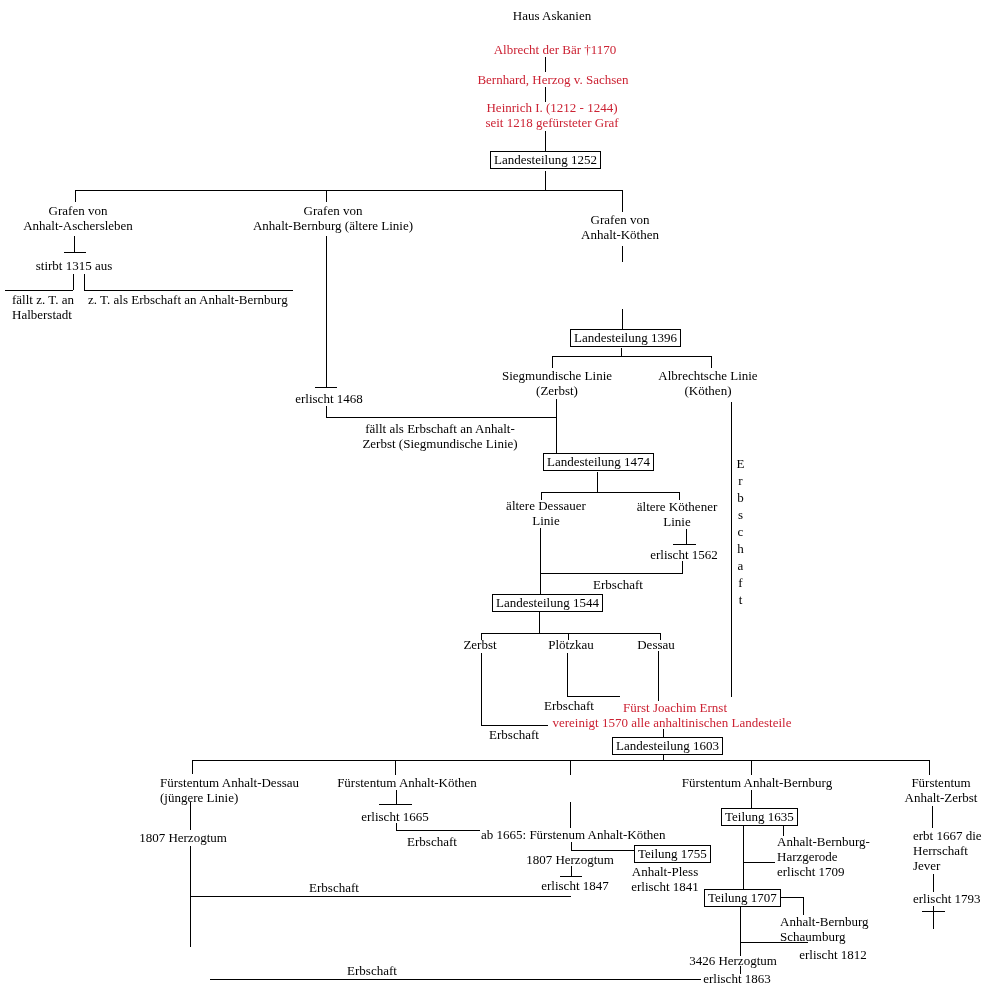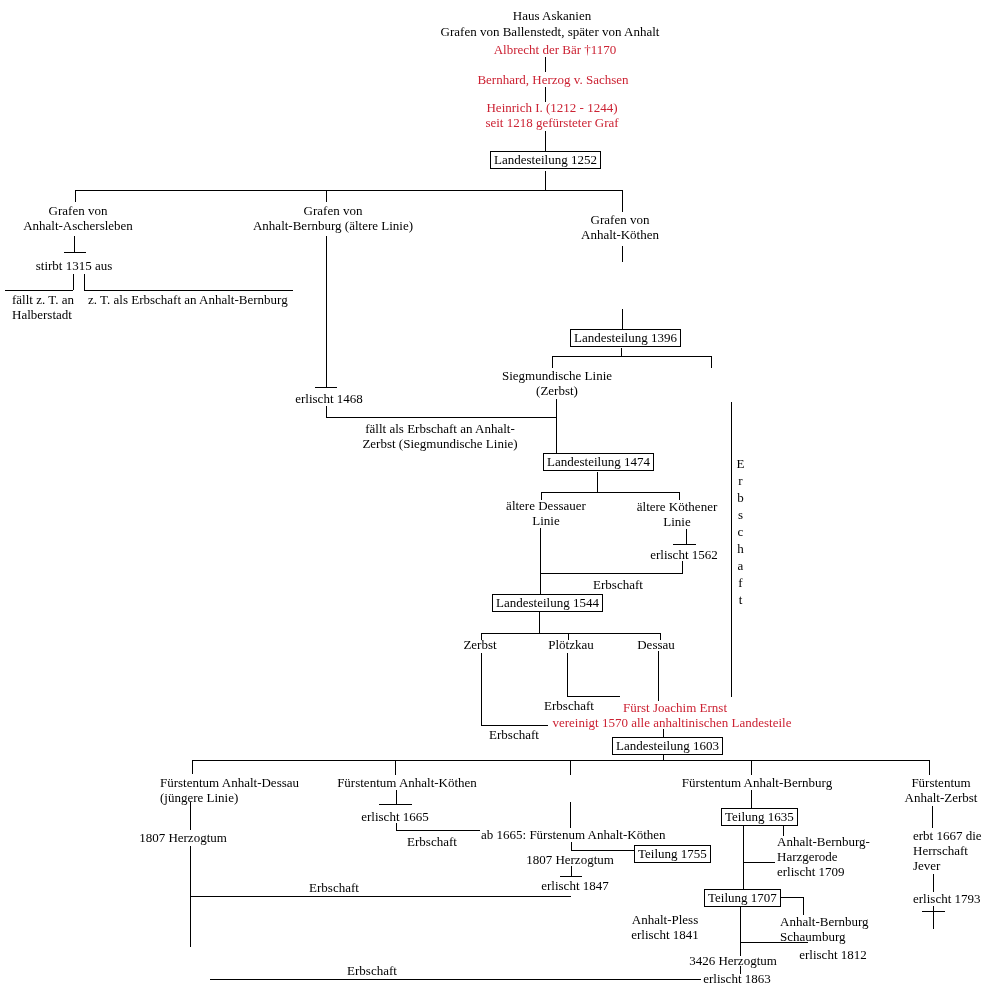--- a/index.html
+++ b/index.html
@@ -103,21 +103,20 @@
   <div class="hl" style="left:740px;top:942px;width:68px"></div>
   <div class="vl" style="left:740px;top:905px;height:51px"></div>
   <div class="vl" style="left:740px;top:966px;height:8px"></div>
 
   <div class="vl" style="left:932px;top:806px;height:22px"></div>
   <div class="vl" style="left:933px;top:874px;height:18px"></div>
   <div class="vl" style="left:933px;top:906px;height:23px"></div>
   <div class="hl" style="left:922px;top:911px;width:23px"></div>
 
   <div class="t c" style="left:452px;top:8px;width:200px">Haus Askanien</div>
-  <div class="t c" style="left:400px;top:24px;width:300px">Grafen von Ballenstedt, später von Anhalt</div>
   <div class="t c red" style="left: 430px; top: 42px; width: 250px; color: rgb(204, 34, 51); text-align: center;">Albrecht der Bär †1170</div>
   <div class="t c red" style="left: 428px; top: 72px; width: 250px; color: rgb(204, 34, 51);">Bernhard, Herzog v. Sachsen</div>
   <div class="t c red" style="left: 427px; top: 100px; width: 250px; color: rgb(204, 34, 51);">Heinrich I. (1212 - 1244)
 seit 1218 gefürsteter Graf</div>
   <div class="box" style="left:490px;top:151px">Landesteilung 1252</div>
 
   <div class="t c" style="left:-7px;top:203px;width:170px">Grafen von
 Anhalt-Aschersleben</div>
   <div class="t c" style="left:14px;top:258px;width:120px">stirbt 1315 aus</div>
   <div class="t" style="left:12px;top:292px">fällt z. T. an
@@ -128,20 +127,22 @@
 Anhalt-Bernburg (ältere Linie)</div>
   <div class="t c" style="left:269px;top:391px;width:120px">erlischt 1468</div>
   <div class="t c" style="left:320px;top:421px;width:240px">fällt als Erbschaft an Anhalt-
 Zerbst (Siegmundische Linie)</div>
 
   <div class="t c" style="left:540px;top:212px;width:160px">Grafen von
 Anhalt-Köthen</div>
   <div class="box" style="left:570px;top:329px">Landesteilung 1396</div>
   <div class="t c" style="left:477px;top:368px;width:160px">Siegmundische Linie
 (Zerbst)</div>
+  <div class="t c" style="left:628px;top:368px;width:160px">Albrechtsche Linie
+(Köthen)</div>
   <div class="t vert" style="left:733px;top:456px">Erbschaft</div>
 
   <div class="box" style="left:543px;top:453px">Landesteilung 1474</div>
   <div class="t c" style="left:476px;top:498px;width:140px">ältere Dessauer
 Linie</div>
   <div class="t c" style="left:607px;top:499px;width:140px">ältere Köthener
 Linie</div>
   <div class="t c" style="left:624px;top:547px;width:120px">erlischt 1562</div>
   <div class="t c" style="left:568px;top:577px;width:100px">Erbschaft</div>
 
@@ -164,21 +165,21 @@
 
   <div class="t c" style="left:113px;top:830px;width:140px">1807 Herzogtum</div>
   <div class="t c" style="left:284px;top:880px;width:100px">Erbschaft</div>
   <div class="t c" style="left:322px;top:963px;width:100px">Erbschaft</div>
 
   <div class="t c" style="left:335px;top:809px;width:120px">erlischt 1665</div>
   <div class="t c" style="left:382px;top:834px;width:100px">Erbschaft</div>
   <div class="t" style="left:481px;top:827px">ab 1665: Fürstenum Anhalt-Köthen</div>
   <div class="t c" style="left:500px;top:852px;width:140px">1807 Herzogtum</div>
   <div class="box" style="left:634px;top:845px">Teilung 1755</div>
-  <div class="t c" style="left:610px;top:912px;width:110px">Anhalt-Pless
+  <div class="t c" style="left:610px;top:864px;width:110px">Anhalt-Pless
 erlischt 1841</div>
   <div class="t c" style="left:515px;top:878px;width:120px">erlischt 1847</div>
 
   <div class="box" style="left:721px;top:808px">Teilung 1635</div>
   <div class="t" style="left:777px;top:834px">Anhalt-Bernburg-
 Harzgerode
 erlischt 1709</div>
   <div class="box" style="left:704px;top:889px">Teilung 1707</div>
   <div class="t" style="left:780px;top:914px">Anhalt-Bernburg
 Schaumburg</div>

